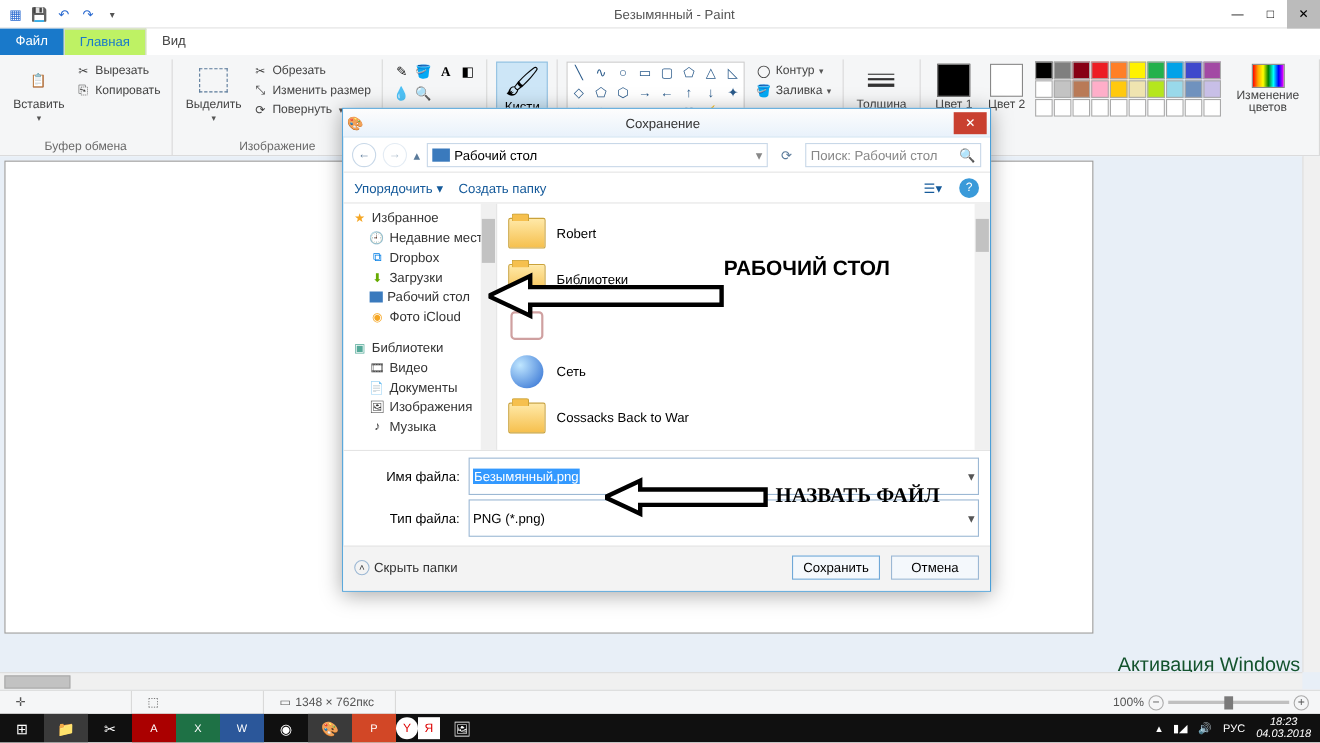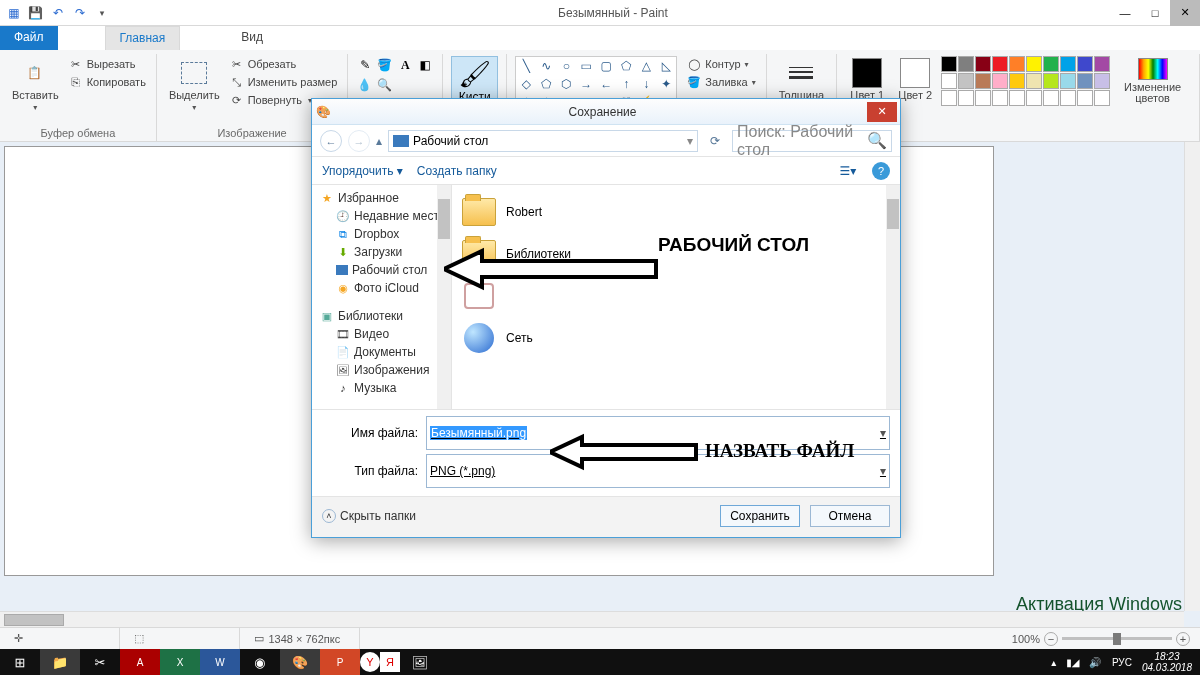--- a/index.html
+++ b/index.html
@@ -8,24 +8,24 @@
 
 .titlebar { height: 26px; background: #fff; display: flex; align-items: center; border-bottom: 1px solid #d9d9d9; }
 .qat { display: flex; gap: 2px; padding: 0 4px; }
 .qat-btn { width: 20px; height: 20px; display: flex; align-items: center; justify-content: center; cursor: pointer; }
 .title-center { flex: 1; text-align: center; color: #555; font-size: 12px; }
 .wincontrols { display: flex; }
 .winbtn { width: 30px; height: 26px; display: flex; align-items: center; justify-content: center; cursor: pointer; font-size: 11px; }
 .winbtn.close { background: #bbb; }
 
 
-.ribbon-tabs { height: 24px; display: flex; background: #fff; gap: 47px; }
+.ribbon-tabs { height: 24px; display: flex; background: #fff; }
 .ribbon-tab { padding: 4px 14px; font-size: 12px; color: #444; cursor: pointer; }
 .ribbon-tab.file { background: #1979ca; color: #fff; }
-.ribbon-tab.active { background: #e5e5e5; border: 1px solid #d9d9d9; border-bottom: none; color: #1979ca; }
+.ribbon-tab.active { background: #bef264; border: 1px solid #d9d9d9; border-bottom: none; color: #1979ca; }
 
 
 .ribbon { height: 92px; background: #f5f6f7; border-bottom: 1px solid #d9d9d9; display: flex; padding-top: 4px; }
 .ribbon-group { border-right: 1px solid #d9d9d9; padding: 2px 8px 2px 8px; display: flex; flex-direction: column; justify-content: space-between; }
 .ribbon-group-label { text-align: center; font-size: 11px; color: #6a6a6a; padding-top: 2px; }
 .rg-body { display: flex; gap: 4px; align-items: flex-start; flex: 1; }
 .big-btn { display: flex; flex-direction: column; align-items: center; gap: 2px; padding: 2px 4px; cursor: pointer; min-width: 44px; }
 .big-btn .icon { width: 30px; height: 30px; display: flex; align-items: center; justify-content: center; }
 .big-btn .lbl { font-size: 11px; color: #444; text-align: center; line-height: 11px; }
 .small-btns { display: flex; flex-direction: column; gap: 2px; }
@@ -73,21 +73,21 @@
 .dlg-titlebar { height: 26px; background: linear-gradient(#fdfdfd,#e9f2fb); display: flex; align-items: center; border-bottom: 1px solid #cfe3f2; }
 .dlg-titlebar .dlg-icon { width: 18px; margin: 0 4px; }
 .dlg-title { flex: 1; text-align: center; font-size: 12px; color: #333; }
 .dlg-close { width: 30px; height: 20px; background: #c94030; color: #fff; display: flex; align-items: center; justify-content: center; margin-right: 3px; cursor: pointer; font-size:11px; }
 
 .dlg-nav { height: 32px; display: flex; align-items: center; gap: 6px; padding: 0 8px; border-bottom: 1px solid #e4e4e4; }
 .navarrow { width: 22px; height: 22px; border: 1px solid #c8d8e8; border-radius: 50%; display: flex; align-items: center; justify-content: center; cursor: pointer; color:#5a7a9a; font-size:11px; }
 .addr { flex: 1; height: 22px; border: 1px solid #c8d8e8; display: flex; align-items: center; padding: 0 4px; gap: 4px; font-size: 12px; }
 .addr .sep{ color:#888;}
 .refresh { width: 22px; height: 22px; display: flex; align-items: center; justify-content: center; border:1px solid transparent; cursor:pointer; color:#5a7a9a;}
-.search { width: 160px; height: 22px; border: 1px solid #c8d8e8; padding: 0 4px; font-size: 16px; color: #888; display:flex; align-items:center; gap:4px;}
+.search { width: 160px; height: 22px; border: 1px solid #c8d8e8; padding: 0 4px; font-size: 12px; color: #888; display:flex; align-items:center; gap:4px;}
 
 .dlg-toolbar { height: 28px; display: flex; align-items: center; gap: 14px; padding: 0 10px; border-bottom: 1px solid #e4e4e4; font-size: 12px; }
 .dlg-tool { color: #155a9a; cursor: pointer; }
 .dlg-toolbar .spacer { flex: 1; }
 .dlg-mini { width:20px; height:20px; display:flex; align-items:center; justify-content:center; cursor:pointer; color:#155a9a;}
 .dlg-help { width: 18px; height: 18px; border-radius: 50%; background: #3a9ad9; color: #fff; display: flex; align-items: center; justify-content: center; font-size: 11px; cursor: pointer; }
 
 .dlg-body { flex: 1; display: flex; overflow: hidden; }
 .tree { width: 140px; border-right: 1px solid #e4e4e4; padding: 4px 2px; overflow: hidden; font-size: 12px; position:relative;}
 .tree-scroll { position:absolute; right:0; top:0; bottom:0; width:14px; background:#f0f0f0;}
@@ -102,21 +102,21 @@
 .file-item { display: flex; align-items: center; gap: 10px; padding: 6px 2px; cursor: pointer; }
 .file-icon { width: 34px; height: 30px; display: flex; align-items: center; justify-content: center; font-size: 22px; }
 .folder-ico { width:34px; height:28px; background: linear-gradient(#ffe9a8,#f6c04e); border-radius: 2px; border:1px solid #caa23a; position:relative;}
 .folder-ico::before{content:""; position:absolute; top:-5px; left:2px; width:14px; height:6px; background:#f6c04e; border:1px solid #caa23a; border-bottom:none; border-radius:2px 2px 0 0;}
 .blank-ico{ width:30px; height:26px; border:2px solid #cfa0a0; border-radius:4px; background:#fff;}
 .net-ico{ width:30px; height:30px; border-radius:50%; background: radial-gradient(circle at 30% 30%, #bfe6ff, #2a6ad0);}
 
 .dlg-form { border-top: 1px solid #e4e4e4; padding: 6px 10px 4px; }
 .form-row { display: flex; align-items: center; gap: 8px; margin-bottom: 4px; }
 .form-row label { width: 96px; text-align: right; font-size: 12px; }
-.form-row .field { flex: 1; height: 20px; border: 1px solid #9cb8d4; font-size: 12px; padding: 16px 3px; display: flex; align-items: center; background:#fff;text-decoration:underline; }
+.form-row .field { flex: 1; height: 20px; border: 1px solid #9cb8d4; font-size: 12px; padding: 16px 3px; display: flex; align-items: center; background:#fff; }
 .field.combo::after{ content:"▾"; margin-left:auto; color:#555;}
 .dlg-footer { display: flex; align-items: center; padding: 8px 10px 10px; gap: 10px; border-top: 1px solid #e4e4e4; background:#f3f3f3;}
 .hide-folders { display: flex; align-items: center; gap: 4px; font-size: 12px; color: #333; cursor: pointer; }
 .dlg-footer .spacer { flex: 1; }
 .dlg-btn { min-width: 80px; height: 22px; border: 1px solid #9cb8d4; background: #f4f8fc; font-size: 12px; cursor: pointer; }
 .dlg-btn.primary { border-color:#6fa8d8; }
 
 
 .annot { position: absolute; font-family: Georgia, "Times New Roman", serif; font-weight: bold; color: #000; pointer-events: none; }
 .annot1 { top: 234px; left: 658px; font-size: 19px; line-height: 22px; }
@@ -484,20 +484,26 @@
             <div class="blank-ico"></div>
           </div>
           <span></span>
         </div>
       <div class="file-item">
           <div class="file-icon">
             <div class="net-ico"></div>
           </div>
           <span>Сеть</span>
         </div>
+      <div class="file-item">
+          <div class="file-icon">
+            <div class="folder-ico"></div>
+          </div>
+          <span>Cossacks Back to War</span>
+        </div>
       <div class="files-scroll">
           <div class="files-scroll-thumb"></div>
         </div>
     </div>
   </div>
   <div class="dlg-form">
     <div class="form-row">
       <label>Имя файла:</label>
       <div class="field">
           <span class="sel-text" style="background:#3399ff;color:#fff;padding:0 1px">Безымянный.png</span>

